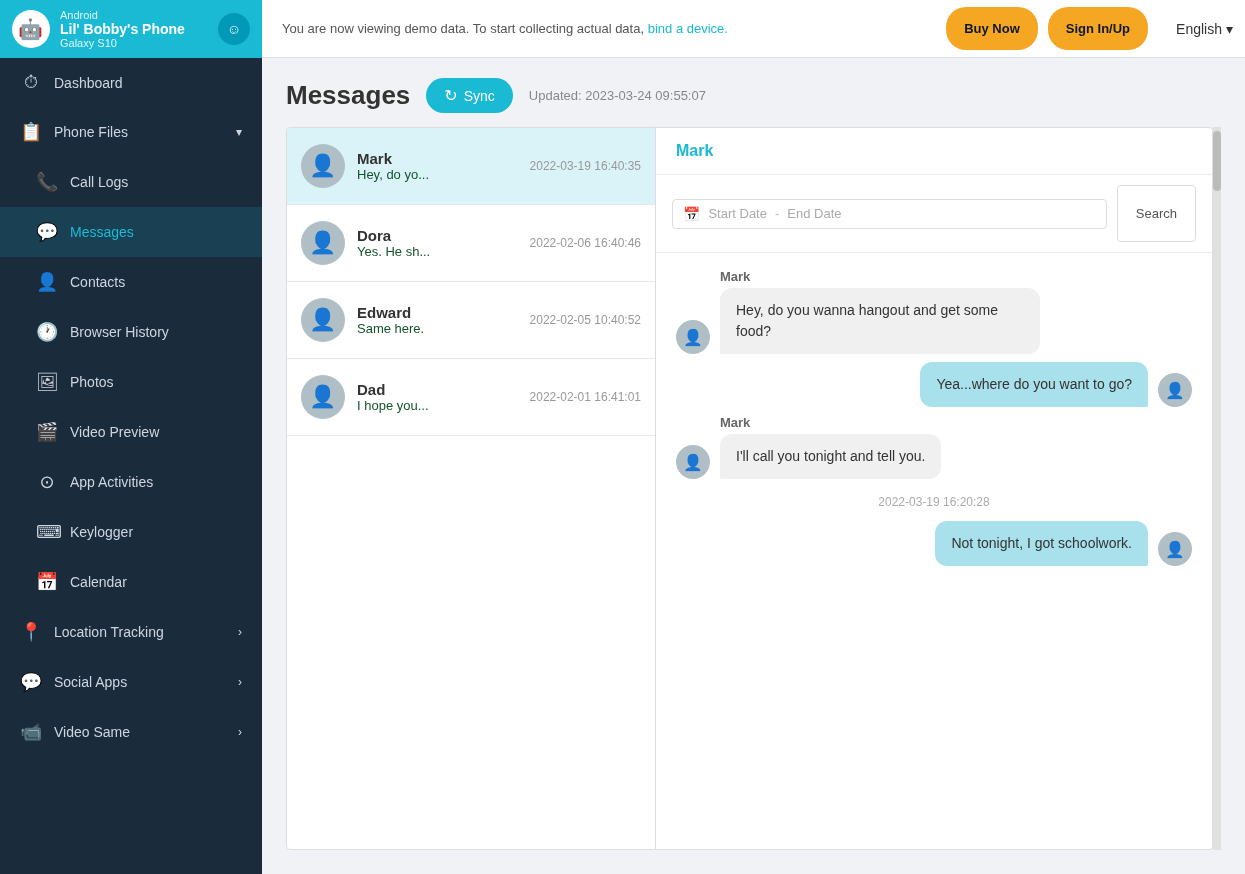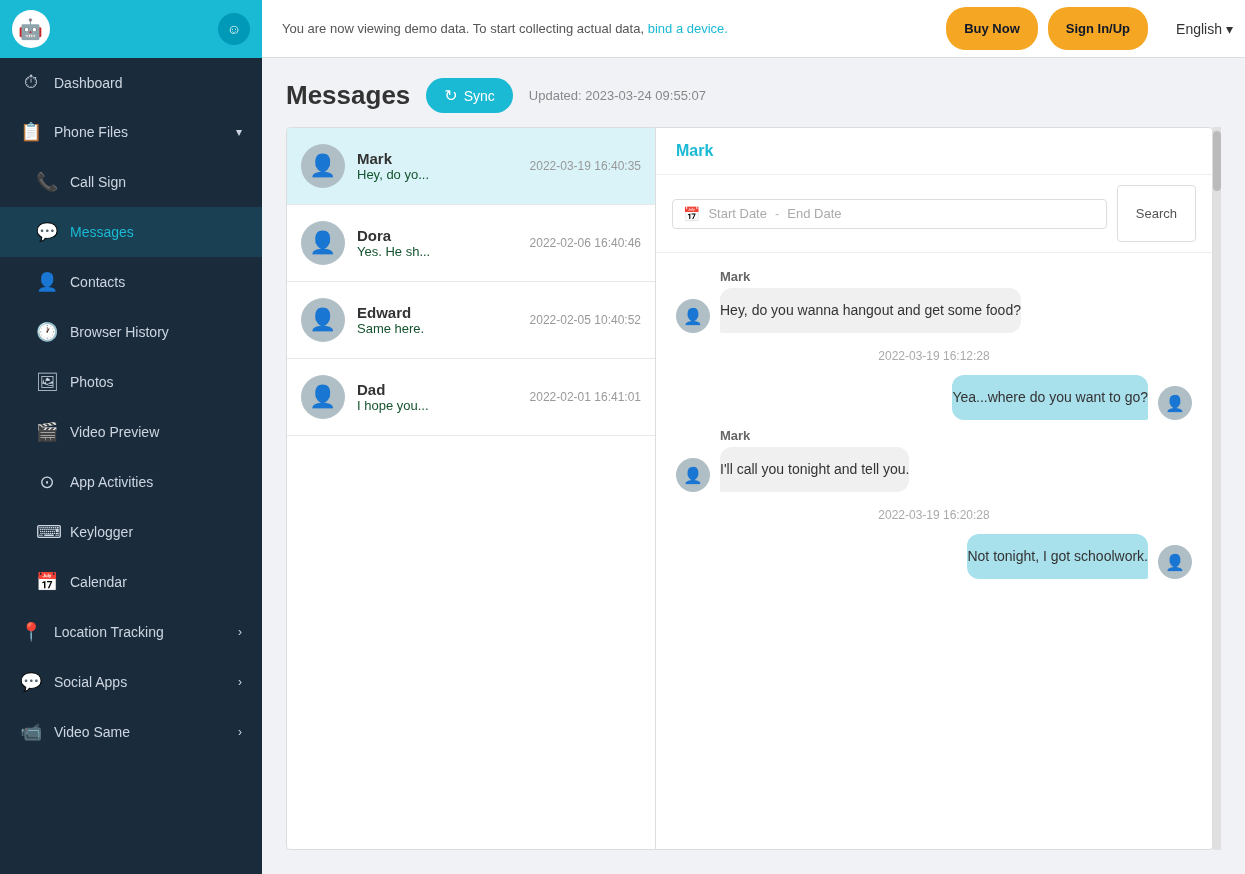--- a/index.html
+++ b/index.html
@@ -134,21 +134,21 @@
 
     
     .msg-row { display: flex; align-items: flex-end; gap: 10px; margin-bottom: 4px; }
     .msg-row.sent { flex-direction: row-reverse; }
     .msg-avatar {
       width: 34px; height: 34px; border-radius: 50%; background: #b0bec5;
       display: flex; align-items: center; justify-content: center;
       color: #fff; font-size: 16px; flex-shrink: 0;
     }
     .msg-bubble {
-      max-width: 320px; padding: 12px 0; border-radius: 12px;
+      max-width: 320px; padding: 12px 16px; border-radius: 12px;
       font-size: 14px; line-height: 1.5;
     }
     .msg-bubble.received { background: #f0f0f0; color: #333; border-bottom-left-radius: 2px; }
     .msg-bubble.sent { background: #a8e0ec; color: #333; border-bottom-right-radius: 2px; }
     .msg-name { font-size: 13px; font-weight: bold; color: #666; margin-bottom: 4px; }
     .msg-timestamp { font-size: 12px; color: #aaa; text-align: center; margin: 8px 0; }
 
     
     .chat-messages::-webkit-scrollbar { width: 6px; }
     .chat-messages::-webkit-scrollbar-track { background: #f5f5f5; }
@@ -165,20 +165,25 @@
     .scrollbar-thumb-right {
       width: 100%; height: 60px; background: #bbb; border-radius: 4px; margin-top: 4px;
     }
   </style>
 </head>
 <body>
 
 <div class="topbar">
   <div class="topbar-logo">
     <div class="logo-circle">🤖</div>
+    <div class="logo-text">
+      <div class="android-label">Android</div>
+      <div class="device-name">Lil' Bobby's Phone</div>
+      <div class="device-model">Galaxy S10</div>
+    </div>
     <div class="logo-avatar">☺</div>
   </div>
   <div class="topbar-notice">
     <span>You are now viewing demo data. To start collecting actual data,</span>
     <a href="#">bind a device.</a>
   </div>
   <div class="topbar-buttons">
     <button class="btn-orange">Buy Now</button>
     <button class="btn-orange">Sign In/Up</button>
   </div>
@@ -195,21 +200,21 @@
       <span class="icon">⏱</span>
       <span>Dashboard</span>
     </div>
     <div class="sidebar-item">
       <span class="icon">📋</span>
       <span>Phone Files</span>
       <span class="chevron">▾</span>
     </div>
     <div class="sidebar-item" style="padding-left:36px;">
       <span class="icon">📞</span>
-      <span>Call Sign</span>
+      <span>Call Logs</span>
     </div>
     <div class="sidebar-item active" style="padding-left:36px;">
       <span class="icon">💬</span>
       <span>Messages</span>
     </div>
     <div class="sidebar-item" style="padding-left:36px;">
       <span class="icon">👤</span>
       <span>Contacts</span>
     </div>
     <div class="sidebar-item" style="padding-left:36px;">
@@ -317,21 +322,20 @@
 
         <div class="chat-messages">
 
           <div class="msg-row">
             <div class="msg-avatar">👤</div>
             <div>
               <div class="msg-name">Mark</div>
               <div class="msg-bubble received">Hey, do you wanna hangout and get some food?</div>
             </div>
           </div>
-          <div class="msg-timestamp">2022-03-19 16:12:28</div>
 
           <div class="msg-row sent">
             <div class="msg-avatar">👤</div>
             <div class="msg-bubble sent">Yea...where do you want to go?</div>
           </div>
 
           <div class="msg-row">
             <div class="msg-avatar">👤</div>
             <div>
               <div class="msg-name">Mark</div>

